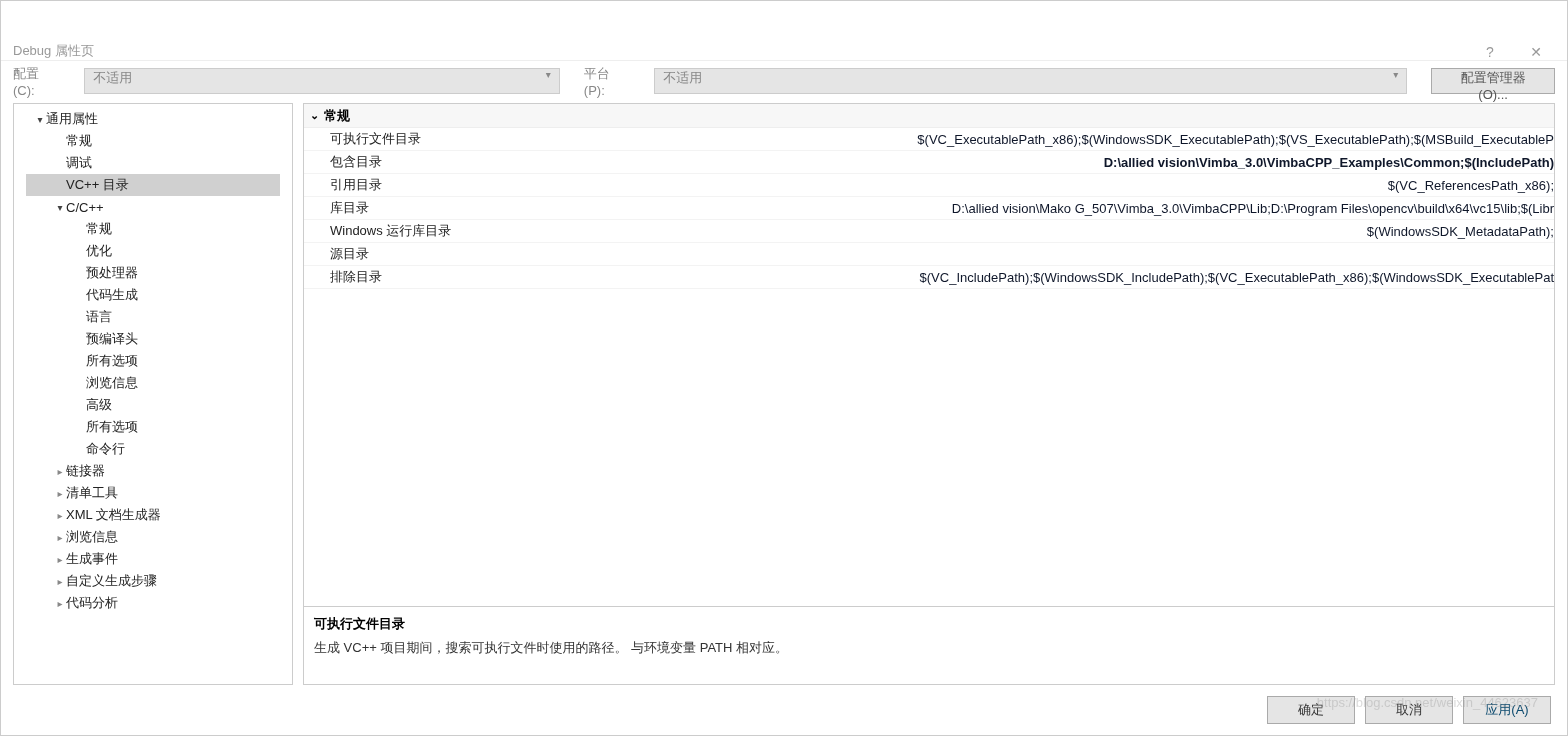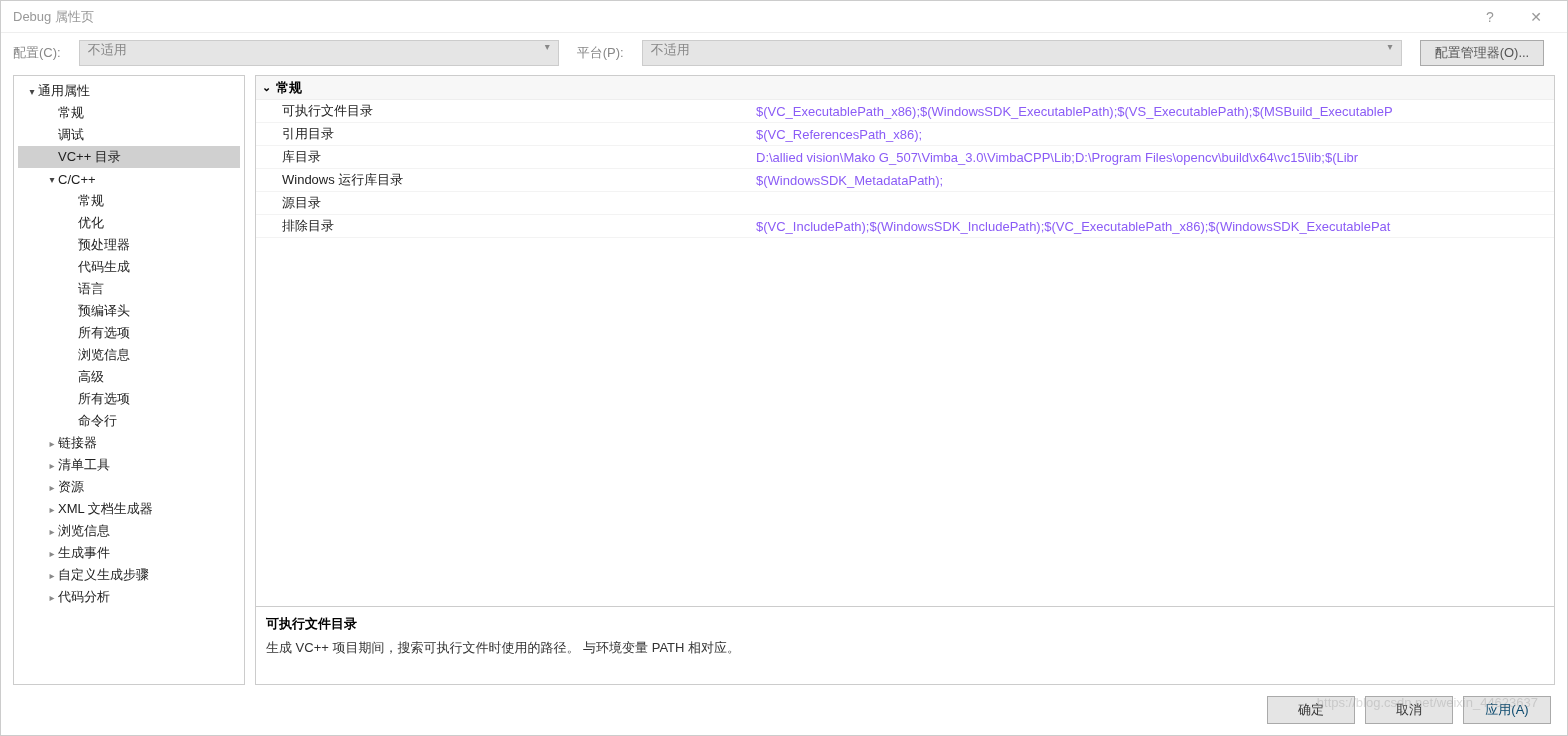--- a/index.html
+++ b/index.html
@@ -1,49 +1,49 @@
 <!DOCTYPE html>
 <html><head>
 <meta charset="utf-8">
 <style>
 * { box-sizing: border-box; margin: 0; padding: 0; font-family: "Microsoft YaHei", "Segoe UI", sans-serif; font-size: 13px; }
 body { background: #fff; width: 1568px; height: 736px; overflow: hidden; border: 1px solid #ccc; display: flex; flex-direction: column; }
 
-.titlebar { height: 32px; display: flex; align-items: center; padding: 0 8px; color: #999; background: #fff; border-bottom: 1px solid #eee; }
+.titlebar { height: 32px; display: flex; align-items: flex-end; padding: 0 8px; color: #999; background: #fff; border-bottom: 1px solid #eee; margin-top: 28px; }
 .titlebar .title { flex: 1; padding-left: 4px; }
 .titlebar .ctrl { width: 46px; text-align: center; color: #999; font-size: 14px; }
 
-.toolbar { height: 40px; display: flex; align-items: center; padding: 6px 12px; gap: 18px; }
+.toolbar { height: 40px; display: flex; align-items: center; padding: 6px 12px; gap: 24px; }
 .toolbar label { color: #888; }
 .toolbar .combo { background: #e5e5e5; border: 1px solid #ccc; height: 26px; display: flex; align-items: flex-start; padding: 0 8px; color: #888; position: relative; }
 .toolbar .combo .chev { margin-left: auto; font-size: 10px; }
 .toolbar .combo.wide1 { width: 480px; }
 .toolbar .combo.wide2 { width: 760px; }
 .toolbar .btn { background: #e5e5e5; border: 1px solid #aaa; height: 26px; padding: 0 14px; color: #555; }
 
 .main { flex: 1; display: flex; padding: 2px 12px 0 12px; gap: 10px; min-height: 0; }
 
-.tree { width: 232px; border: 1px solid #ccc; overflow: auto; padding: 4px 4px; }
+.tree { width: 280px; border: 1px solid #ccc; overflow: auto; padding: 4px 12px; }
 .tree .node { height: 22px; display: flex; align-items: center; cursor: default; white-space: nowrap; color: #222; }
 .tree .node.selected { background: #d0d0d0; }
 .tree .arrow { width: 12px; font-size: 10px; color: #555; display: inline-block; text-align: center; }
 .tree .arrow.open::before { content: "▾"; color: #444; }
 .tree .arrow.closed::before { content: "▸"; color: #888; }
 .tree .arrow.none::before { content: ""; }
 .tree .d0 { padding-left: 8px; }
 .tree .d1 { padding-left: 28px; }
 .tree .d2 { padding-left: 48px; }
 
 .right { flex: 1; display: flex; flex-direction: column; border: 1px solid #ccc; min-width: 0; }
 .grid { flex: 1; overflow: hidden; }
 .group-header { height: 24px; display: flex; align-items: center; padding-left: 6px; font-weight: bold; background: #f7f7f7; border-bottom: 1px solid #eee; }
 .group-header .arrow { width: 14px; font-size: 11px; }
 .row { height: 23px; display: flex; align-items: center; border-bottom: 1px solid #f3f3f3; }
 .row .label { width: 500px; padding-left: 26px; color: #222; }
-.row .value { flex: 1; color: #8b5cf6; white-space: nowrap; overflow: hidden; text-overflow: clip; }
+.row .value { flex: 1; color: #0f172a; white-space: nowrap; overflow: hidden; text-overflow: clip; text-align: right; }
 .row .value.bold { font-weight: bold; }
 
 .desc { border-top: 1px solid #ccc; padding: 8px 10px; height: 78px; }
 .desc .dt { font-weight: bold; margin-bottom: 6px; }
 .desc .dd { color: #333; }
 
 .footer { height: 50px; display: flex; justify-content: flex-end; align-items: center; gap: 10px; padding: 0 16px; }
 .footer button { width: 88px; height: 28px; background: #e5e5e5; border: 1px solid #aaa; color: #333; }
 .footer button:disabled { color: #0c4a6e; }
 
@@ -141,24 +141,20 @@
       <div class="node d1">
         <span class="arrow closed"></span>
         <span>链接器</span>
       </div>
       <div class="node d1">
         <span class="arrow closed"></span>
         <span>清单工具</span>
       </div>
       <div class="node d1">
         <span class="arrow closed"></span>
-        <span>资源</span>
-      </div>
-      <div class="node d1">
-        <span class="arrow closed"></span>
         <span>XML 文档生成器</span>
       </div>
       <div class="node d1">
         <span class="arrow closed"></span>
         <span>浏览信息</span>
       </div>
       <div class="node d1">
         <span class="arrow closed"></span>
         <span>生成事件</span>
       </div>
@@ -174,20 +170,24 @@
   <div class="right">
     <div class="grid">
       <div class="group-header">
         <span class="arrow">⌄</span>
         <span>常规</span>
       </div>
       <div id="rows">
           <div class="row">
             <div class="label">可执行文件目录</div>
             <div class="value">$(VC_ExecutablePath_x86);$(WindowsSDK_ExecutablePath);$(VS_ExecutablePath);$(MSBuild_ExecutableP</div>
+          </div>
+          <div class="row">
+            <div class="label">包含目录</div>
+            <div class="value bold">D:\allied vision\Vimba_3.0\VimbaCPP_Examples\Common;$(IncludePath)</div>
           </div>
           <div class="row">
             <div class="label">引用目录</div>
             <div class="value">$(VC_ReferencesPath_x86);</div>
           </div>
           <div class="row">
             <div class="label">库目录</div>
             <div class="value">D:\allied vision\Mako G_507\Vimba_3.0\VimbaCPP\Lib;D:\Program Files\opencv\build\x64\vc15\lib;$(Libr</div>
           </div>
           <div class="row">

